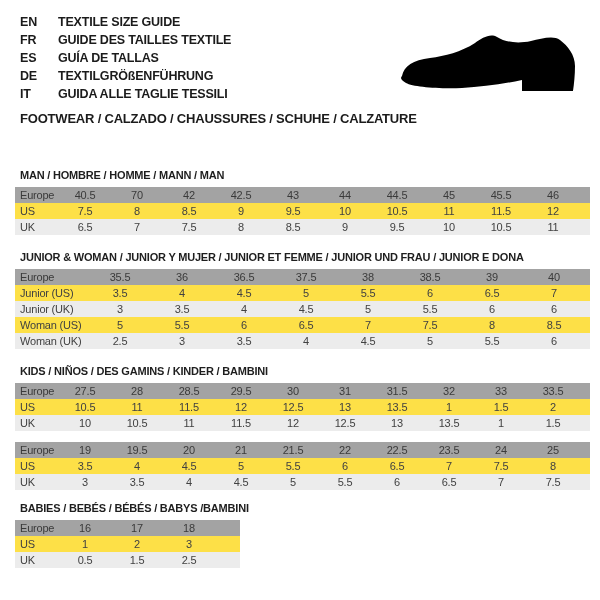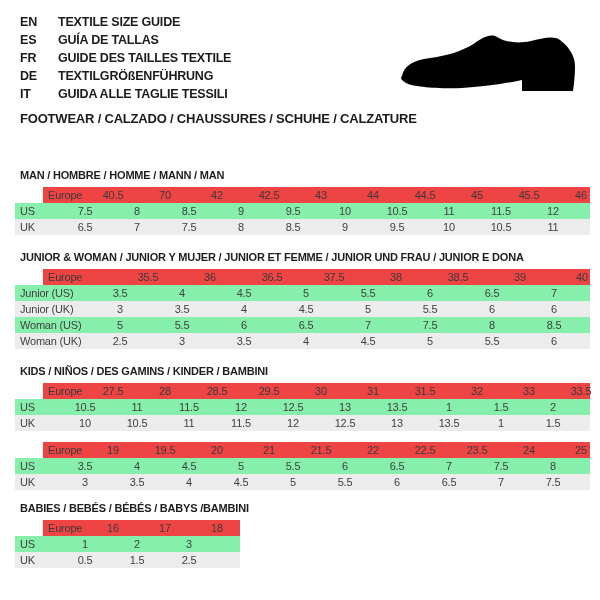--- a/index.html
+++ b/index.html
@@ -32,46 +32,46 @@
   .section-title {
     height: 14px; line-height: 14px; margin: 0 0 5px 5px;
     font-weight: 700; font-size: 11px; color: #1e1e1e;
     letter-spacing: -0.2px; white-space: nowrap;
   }
   .stable { width: 575px; }
   .stable.narrow { width: 225px; }
   .trow {
     display: flex; height: 16px; line-height: 16px;
     font-size: 11px; color: #414141; letter-spacing: -0.2px;
-    background: #86efac;
-  }
-  .trow:first-child { background: #ef4444; color: #3a3a3a; margin-left: 28px; }
+    background: #fde047;
+  }
+  .trow:first-child { background: #a3a3a3; color: #3a3a3a; }
   .trow:nth-child(odd):not(:first-child) { background: #ececec; }
   .cl { box-sizing: border-box; width: 44px; padding-left: 5px; flex: none; white-space: nowrap; }
   .cv { width: 52px; flex: none; text-align: center; }
   .stable.wide .cl { width: 74px; }
   .stable.wide .cv { width: 62px; }
 </style>
 </head>
 <body>
 
 <div class="page">
 
   <div class="lang-list" id="lang-list">
       <div class="lang-row">
         <span class="lang-code">EN</span>
         <span class="lang-text">TEXTILE SIZE GUIDE</span>
       </div>
       <div class="lang-row">
+        <span class="lang-code">FR</span>
+        <span class="lang-text">GUIDE DES TAILLES TEXTILE</span>
+      </div>
+      <div class="lang-row">
         <span class="lang-code">ES</span>
         <span class="lang-text">GUÍA DE TALLAS</span>
-      </div>
-      <div class="lang-row">
-        <span class="lang-code">FR</span>
-        <span class="lang-text">GUIDE DES TAILLES TEXTILE</span>
       </div>
       <div class="lang-row">
         <span class="lang-code">DE</span>
         <span class="lang-text">TEXTILGRÖßENFÜHRUNG</span>
       </div>
       <div class="lang-row">
         <span class="lang-code">IT</span>
         <span class="lang-text">GUIDA ALLE TAGLIE TESSILI</span>
       </div>
     </div>

